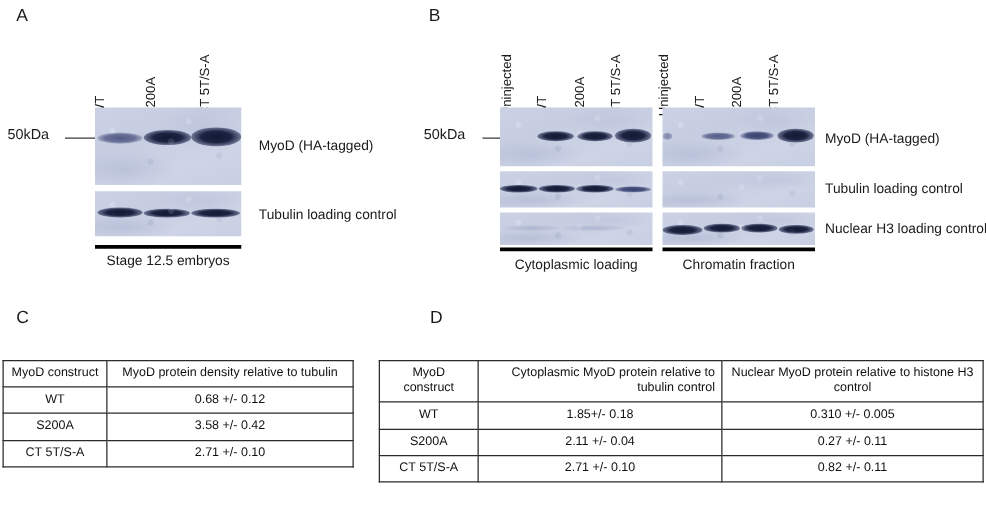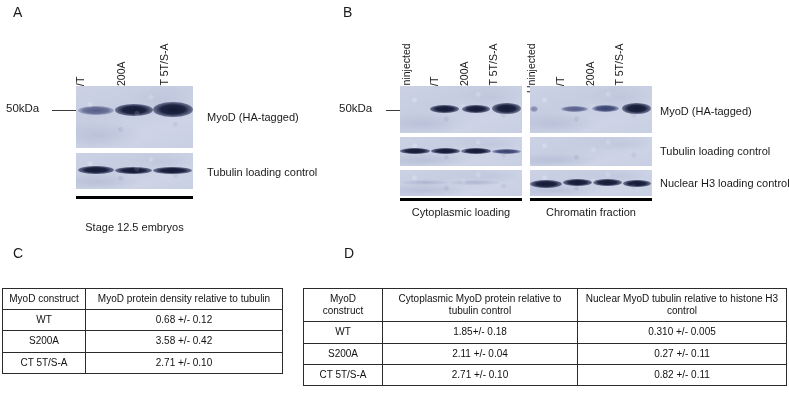--- a/index.html
+++ b/index.html
@@ -83,21 +83,21 @@
 <div class="blot" style="left:76px; top:153px; width:117px; height:36px;">
   <span class="band" style="left:2px;  top:13px; width:36px; height:8px;"></span>
   <span class="band" style="left:39px; top:14px; width:37px; height:7px;"></span>
   <span class="band" style="left:77px; top:14px; width:39px; height:7px;"></span>
 </div>
 
 <div class="rlabel" style="left:207px; top:111px;">MyoD (HA-tagged)</div>
 <div class="rlabel" style="left:207px; top:166px;">Tubulin loading control</div>
 
 <div class="blackbar" style="left:76px; top:196px; width:117px;"></div>
-<div class="caption" style="left:76px; top:221px; width:117px;">Stage 12.5 embryos</div>
+<div class="caption" style="left:76px; top:203px; width:117px;">Stage 12.5 embryos</div>
 
 <div class="panel-letter" style="left:343px; top:4px;">B</div>
 
 <div class="mwlabel" style="left:339px; top:102px;">50kDa</div>
 <div class="leader" style="left:386px; top:110px; width:23px;"></div>
 
 <div class="vlabel" style="left:412px; top:81px;">Uninjected</div>
 <div class="vlabel" style="left:440px; top:81px;">WT</div>
 <div class="vlabel" style="left:470px; top:81px;">S200A</div>
 <div class="vlabel" style="left:499px; top:81px;">CT 5T/S-A</div>
@@ -171,22 +171,22 @@
     </tr>
   </tbody>
 </table>
 
 <div class="panel-letter" style="left:344px; top:245px;">D</div>
 
 <table class="datatable" style="left:303px; top:288px; width:484px;">
   <thead>
     <tr>
       <th style="width:79px;">MyoD construct</th>
-      <th style="width:195px;">Cytoplasmic MyoD protein relative to tubulin control</th>
-      <th>Nuclear MyoD tubulin relative to histone H3 control</th>
+      <th style="width:195px;text-align:right;">Cytoplasmic MyoD protein relative to tubulin control</th>
+      <th>Nuclear MyoD protein relative to histone H3 control</th>
     </tr>
   </thead>
   <tbody>
     <tr>
       <td>WT</td>
       <td>1.85+/- 0.18</td>
       <td>0.310 +/- 0.005</td>
     </tr>
     <tr>
       <td>S200A</td>

